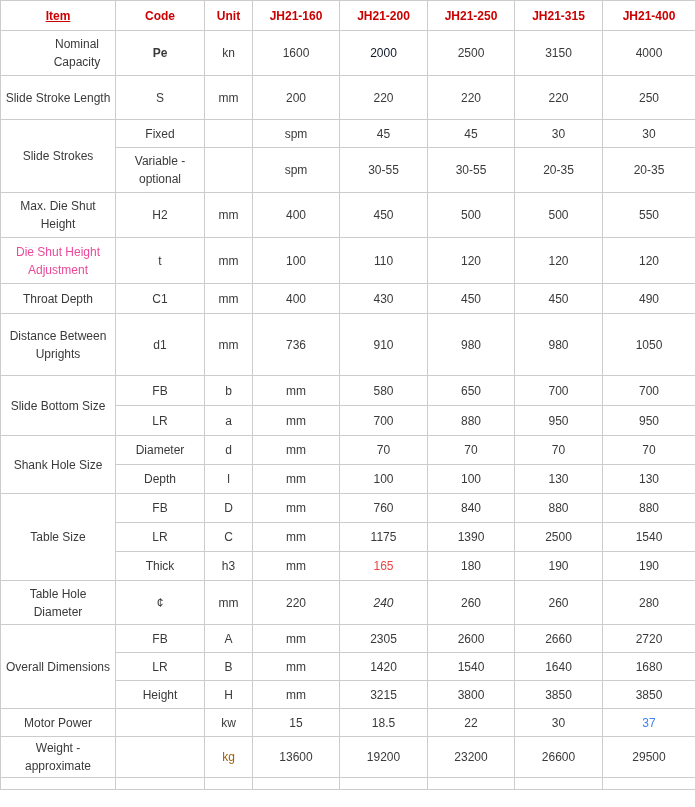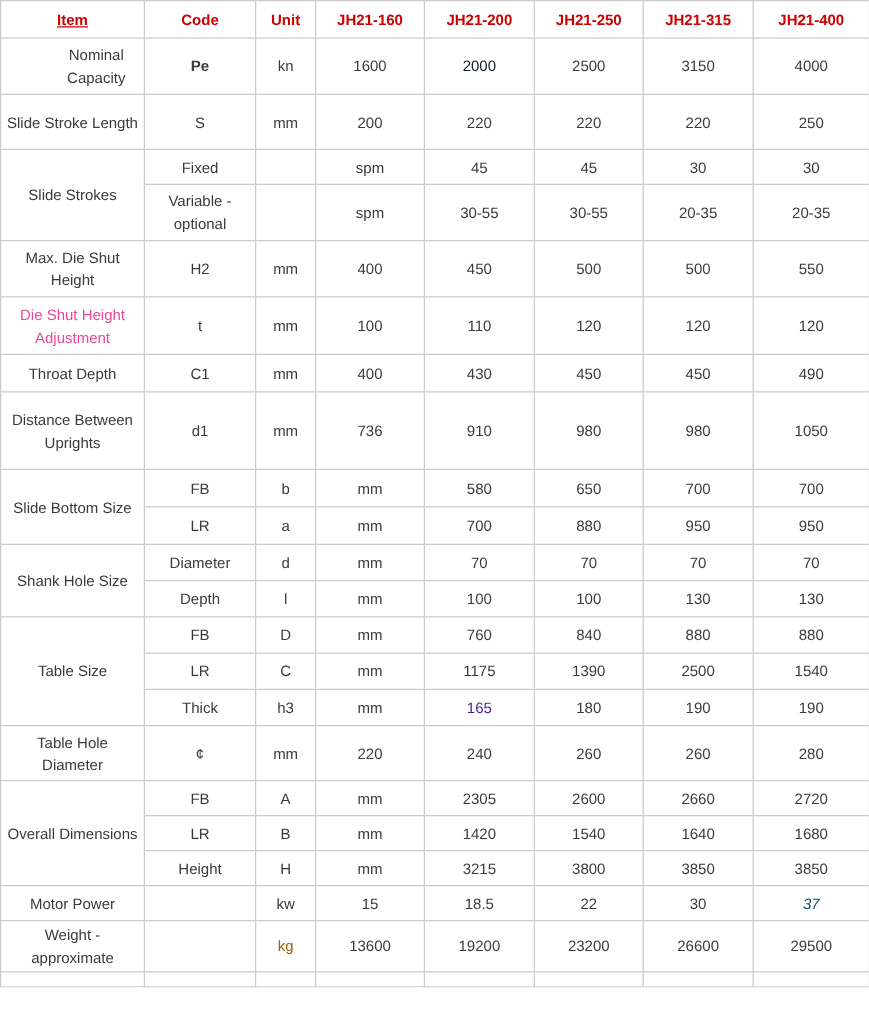--- a/index.html
+++ b/index.html
@@ -196,31 +196,31 @@
           <td style="color: rgb(58, 58, 58);">mm</td>
           <td style="color: rgb(58, 58, 58);">1175</td>
           <td style="color: rgb(58, 58, 58);">1390</td>
           <td style="color: rgb(58, 58, 58);">2500</td>
           <td style="color: rgb(58, 58, 58);">1540</td>
         </tr>
         <tr style="height: 29px;">
           <td style="color: rgb(58, 58, 58);">Thick</td>
           <td style="color: rgb(58, 58, 58);">h3</td>
           <td style="color: rgb(58, 58, 58);">mm</td>
-          <td style="color: #4c1d95; margin-top: 17px;">165</td>
+          <td style="color: #ef4444; margin-top: 17px;">165</td>
           <td style="color: rgb(58, 58, 58);">180</td>
           <td style="color: rgb(58, 58, 58);">190</td>
           <td style="color: rgb(58, 58, 58);">190</td>
         </tr>
         <tr style="height: 44px;">
           <td rowspan="1" style="color: rgb(58, 58, 58);">Table Hole Diameter</td>
           <td style="color: rgb(58, 58, 58);">¢</td>
           <td style="color: rgb(58, 58, 58);">mm</td>
           <td style="color: rgb(58, 58, 58);">220</td>
-          <td style="color: rgb(58, 58, 58);">240</td>
+          <td style="color: rgb(58, 58, 58); font-style: italic;">240</td>
           <td style="color: rgb(58, 58, 58);">260</td>
           <td style="color: rgb(58, 58, 58);">260</td>
           <td style="color: rgb(58, 58, 58);">280</td>
         </tr>
         <tr style="height: 28px;">
           <td rowspan="3" style="color: rgb(58, 58, 58);">Overall Dimensions</td>
           <td style="color: rgb(58, 58, 58);">FB</td>
           <td style="color: rgb(58, 58, 58);">A</td>
           <td style="color: rgb(58, 58, 58);">mm</td>
           <td style="color: rgb(58, 58, 58);">2305</td>
@@ -247,21 +247,21 @@
           <td style="color: rgb(58, 58, 58);">3850</td>
         </tr>
         <tr style="height: 28px;">
           <td rowspan="1" style="color: rgb(58, 58, 58);">Motor Power</td>
           <td style="color: rgb(58, 58, 58);"></td>
           <td style="color: rgb(58, 58, 58);">kw</td>
           <td style="color: rgb(58, 58, 58);">15</td>
           <td style="color: rgb(58, 58, 58);">18.5</td>
           <td style="color: rgb(58, 58, 58);">22</td>
           <td style="color: rgb(58, 58, 58);">30</td>
-          <td style="color: #0c4a6e; font-style: italic;">37</td>
+          <td style="color: #3b82f6;">37</td>
         </tr>
         <tr style="height: 38px;">
           <td rowspan="1" style="color: rgb(58, 58, 58);">Weight - approximate</td>
           <td style="color: rgb(58, 58, 58);"></td>
           <td style="color: #a16207;">kg</td>
           <td style="color: rgb(58, 58, 58);">13600</td>
           <td style="color: rgb(58, 58, 58);">19200</td>
           <td style="color: rgb(58, 58, 58);">23200</td>
           <td style="color: rgb(58, 58, 58);">26600</td>
           <td style="color: rgb(58, 58, 58);">29500</td>

